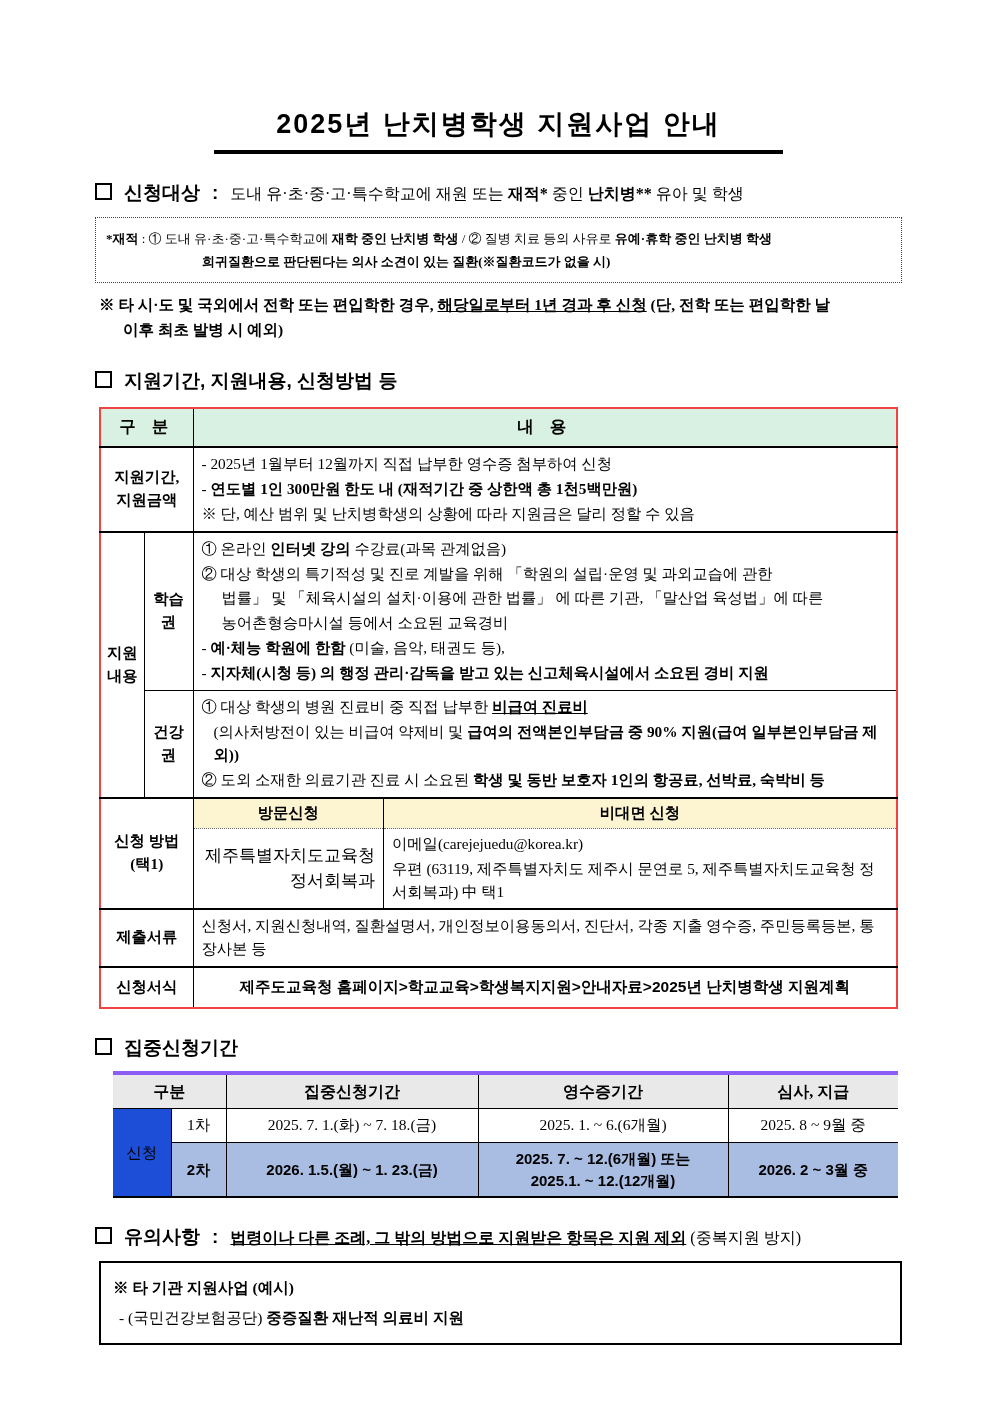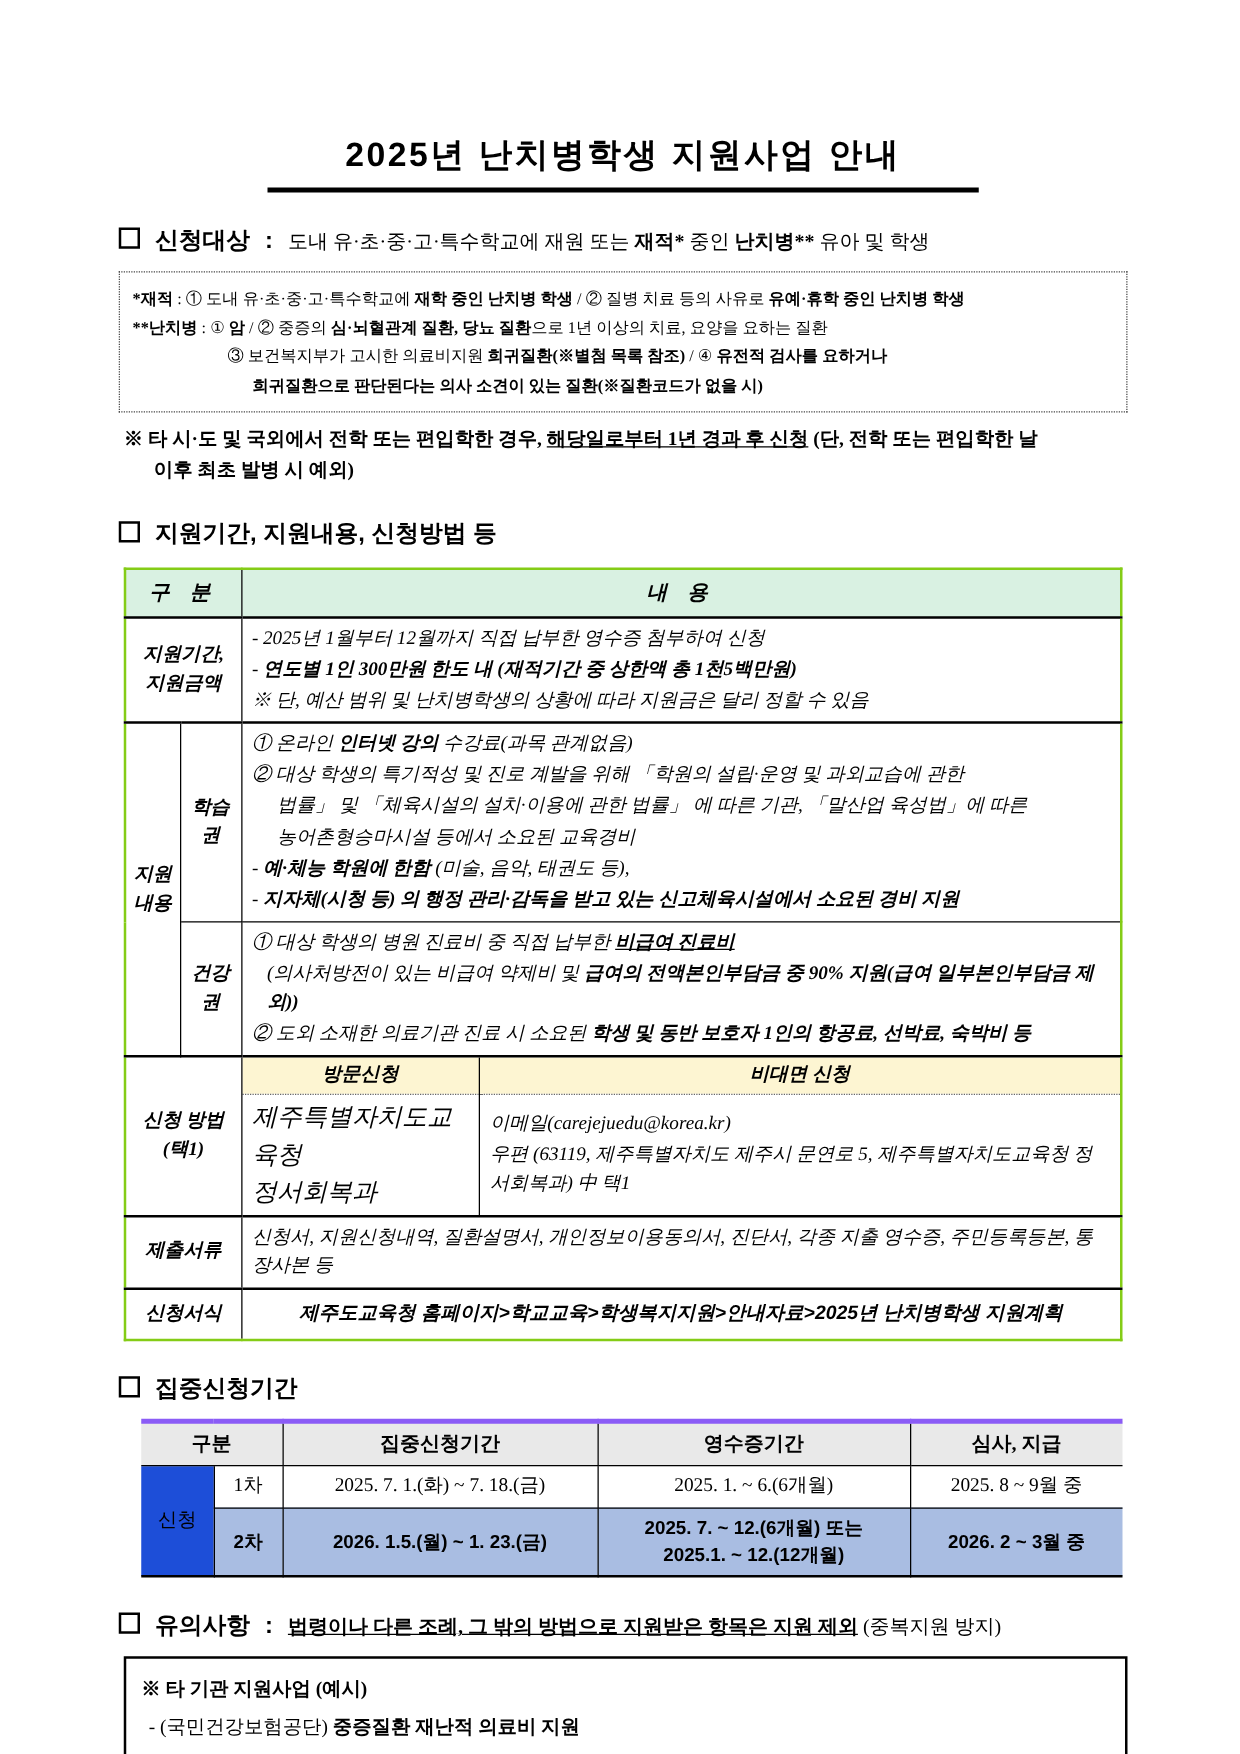--- a/index.html
+++ b/index.html
@@ -25,35 +25,35 @@
 
   
   .dotted-box{border:1px dotted #444;margin-top:10px;padding:9px 10px;
               font-size:13px;line-height:1.65;}
   .ln{white-space:pre-wrap;padding:1px 0;}
 
   .note{margin:10px 0 0 4px;font-size:15.5px;line-height:1.45;}
 
   
   .t1{width:99%;margin:12px 0 0 4px;border-collapse:collapse;font-size:15.3px;
-      border:2px solid #84cc16;font-style:italic;}
+      border:2px solid #ef4444;}
   .t1 td{border:1px solid #000;padding:4px 8px;vertical-align:middle;line-height:1.5;}
   .t1 tr.thick>td{border-top:2px solid #000;}
   .t1 .lab{text-align:center;font-weight:bold;white-space:pre-line;padding:8px 2px;}
   .t1 .head td{background:var(--green);text-align:center;font-weight:bold;
                font-size:16.5px;letter-spacing:6px;padding:6px 0;}
   .t1 .formcell{text-align:center;font-weight:bold;
                 font-family:"Liberation Sans","DejaVu Sans",sans-serif;font-size:15.5px;}
   .nest-host{padding:0 !important;}
   .mt{width:100%;border-collapse:collapse;}
   .mt td{border:none;padding:3px 8px;line-height:1.5;}
   .mt td.vline{border-left:1px solid #000;}
   .mt .mh{background:var(--yellow);text-align:center;font-weight:bold;
           border-bottom:1px dotted #666;}
-  .mt .visit{text-align:left;white-space:pre-line;font-size:20px;}
+  .mt .visit{text-align:right;white-space:pre-line;font-size:17px;}
   .mt col.c1{width:190px;}
 
   
   .t2{width:calc(99% - 14px);margin:10px 0 0 18px;border-collapse:collapse;
       font-size:15.5px;border-top:4px solid #8b5cf6;border-bottom:2px solid #000;}
   .t2 td{border:1px solid #000;padding:5px 6px;text-align:center;vertical-align:middle;
          line-height:1.45;white-space:pre-line;}
   .t2 tr td:first-child{border-left:none;}
   .t2 tr td:last-child{border-right:none;}
   .t2 .head td{background:var(--gray);font-weight:bold;font-size:16px;}
@@ -77,22 +77,20 @@
 
   <div class="sec">
     <span class="sq"></span>
     <span class="h">신청대상</span>
     <span class="h">:</span>
     <span class="desc rich"><span>도내 유·초·중·고·특수학교에 재원 또는 </span><span class="b">재적*</span><span> 중인 </span><span class="b">난치병**</span><span> 유아 및 학생</span></span>
   </div>
 
   <div class="dotted-box">
       <div class="ln"><span class="b">*재적</span><span> : ① 도내 유·초·중·고·특수학교에 </span><span class="b">재학 중인 난치병 학생</span><span> / ② 질병 치료 등의 사유로 </span><span class="b">유예·휴학 중인 난치병 학생</span></div>
-      <div class="ln"><span class="b">**난치병</span><span> : ① </span><span class="b">암</span><span> / ② 중증의 </span><span class="b">심·뇌혈관계 질환, 당뇨 질환</span><span>으로 1년 이상의 치료, 요양을 요하는 질환</span></div>
-      <div class="ln" style="padding-left: 76px;"><span>③ 보건복지부가 고시한 의료비지원 </span><span class="b">희귀질환(※별첨 목록 참조)</span><span> / ④ </span><span class="b">유전적 검사를 요하거나</span></div>
       <div class="ln" style="padding-left: 96px;"><span class="b">희귀질환으로 판단된다는 의사 소견이 있는 질환(※질환코드가 없을 시)</span></div>
     </div>
 
   <div class="note">
       <div class="ln"><span class="b">※ 타 시·도 및 국외에서 전학 또는 편입학한 경우, </span><span class="b u">해당일로부터 1년 경과 후 신청</span><span class="b"> (단, 전학 또는 편입학한 날</span></div>
       <div class="ln" style="padding-left: 24px;"><span class="b">이후 최초 발병 시 예외)</span></div>
     </div>
 
   <div class="sec">
     <span class="sq"></span>

